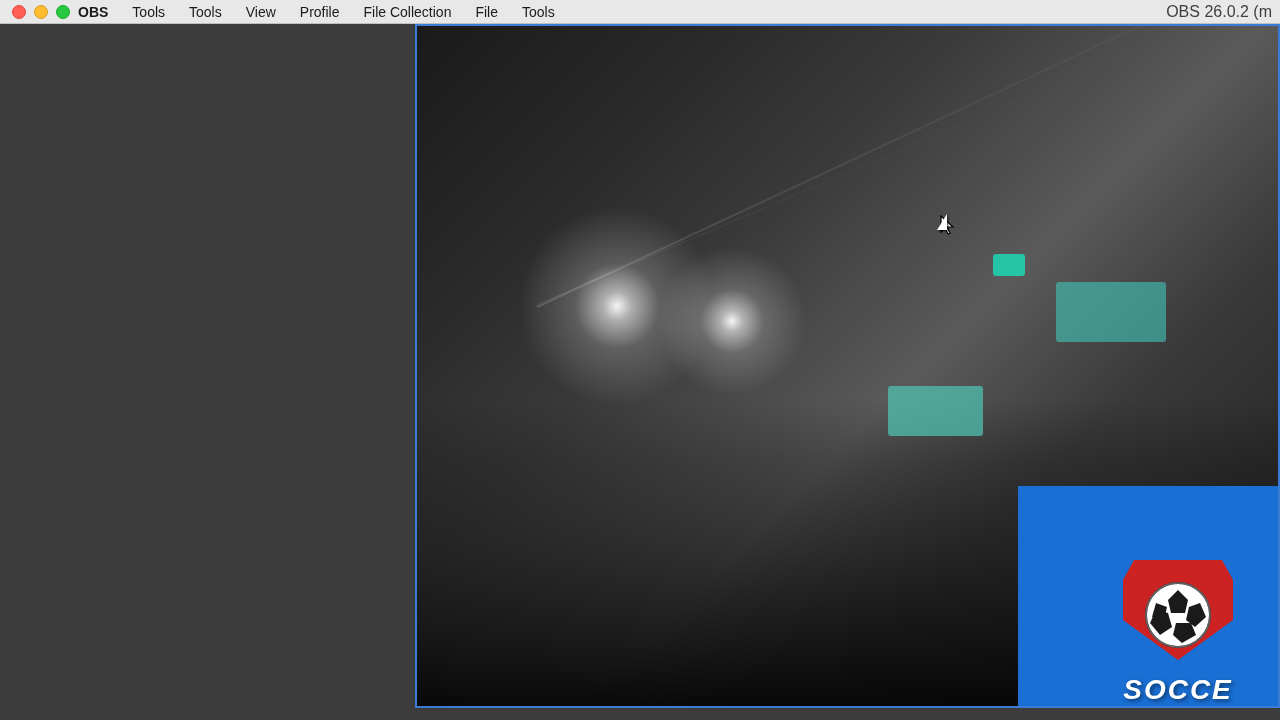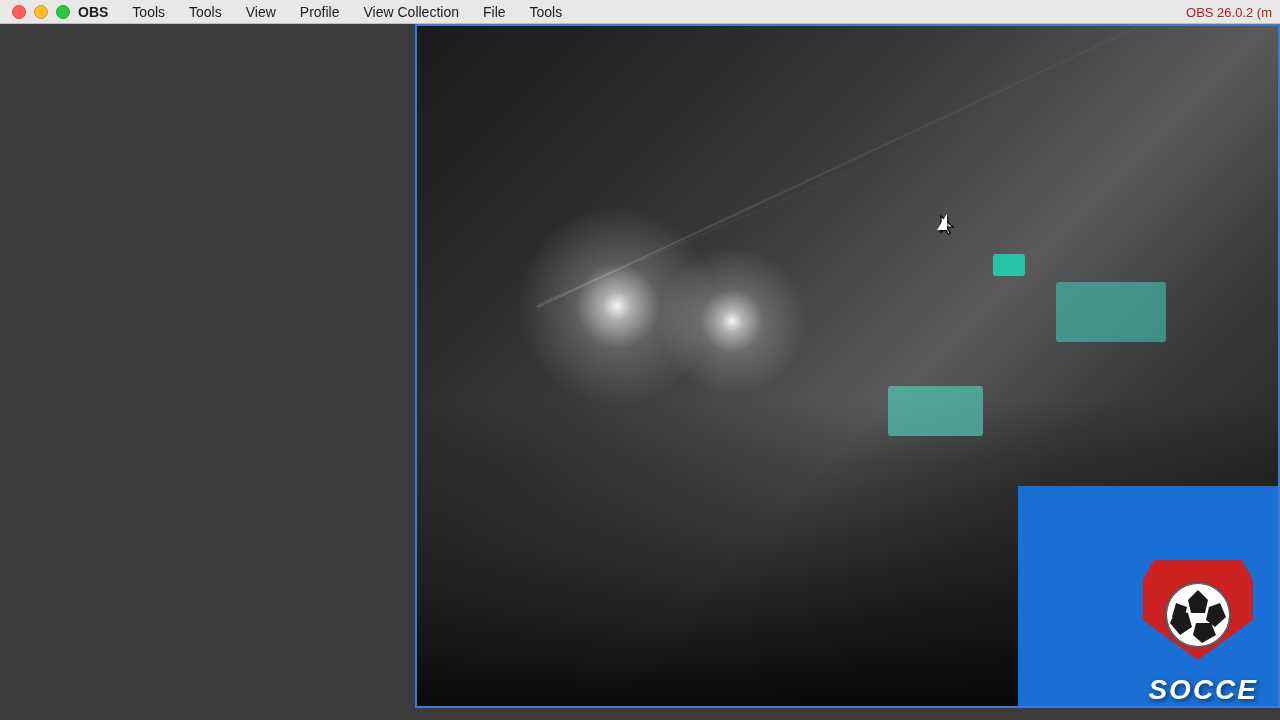--- a/index.html
+++ b/index.html
@@ -67,22 +67,22 @@
 
     .menu-item.app-name {
       font-weight: 600;
     }
 
     .version-text {
       position: absolute;
       right: 8px;
       top: 50%;
       transform: translateY(-50%);
-      font-size: 13px;
-      color: #b91c1c;
+      font-size: 16px;
+      color: #404040;
     }
 
     
     .main-content {
       display: flex;
       width: 100%;
       height: calc(720px - 36px);
       background: #3c3c3c;
     }
 
@@ -230,21 +230,21 @@
     
     .soccer-logo {
       position: absolute;
       bottom: 0;
       right: 20px;
       width: 160px;
       height: 200px;
       z-index: 11;
       display: flex;
       flex-direction: column;
-      align-items: flex-end;
+      align-items: center;
       justify-content: flex-end;
     }
 
     
     .soccer-ball-container {
       position: relative;
       width: 120px;
       height: 110px;
     }
 
@@ -312,21 +312,21 @@
     <div class="traffic-light close"></div>
     <div class="traffic-light minimize"></div>
     <div class="traffic-light maximize"></div>
   </div>
   <div class="menu-items">
     <div class="menu-item app-name">OBS</div>
     <div class="menu-item">Tools</div>
     <div class="menu-item">Tools</div>
     <div class="menu-item">View</div>
     <div class="menu-item">Profile</div>
-    <div class="menu-item">View Collection</div>
+    <div class="menu-item">File Collection</div>
     <div class="menu-item">File</div>
     <div class="menu-item">Tools</div>
   </div>
   <div class="version-text">OBS 26.0.2 (m</div>
 </div>
 
 <div class="main-content">
 
   <div class="left-sidebar"></div>
 

